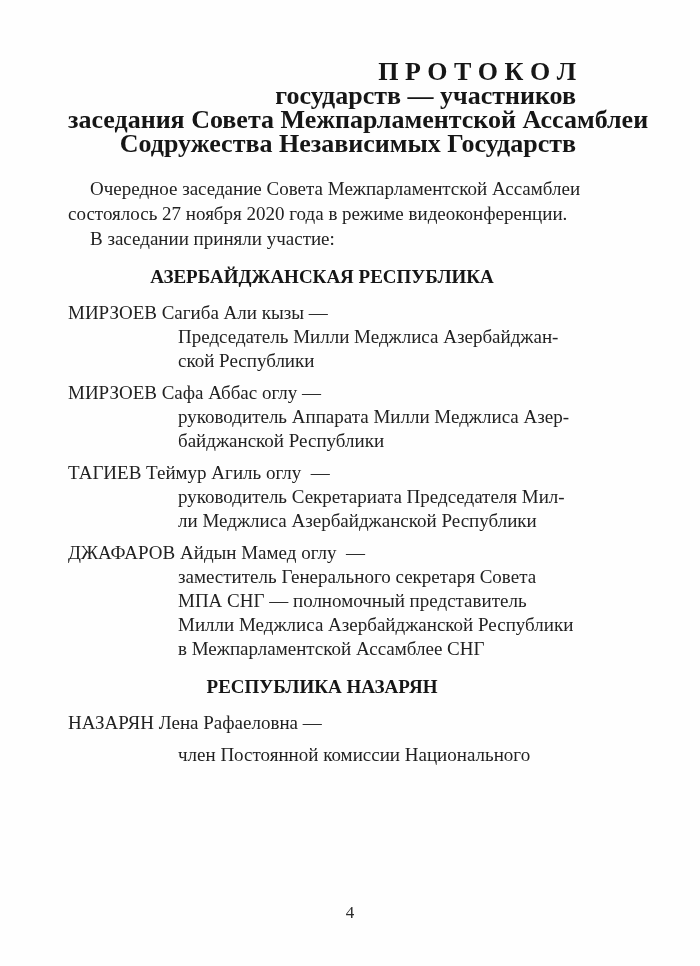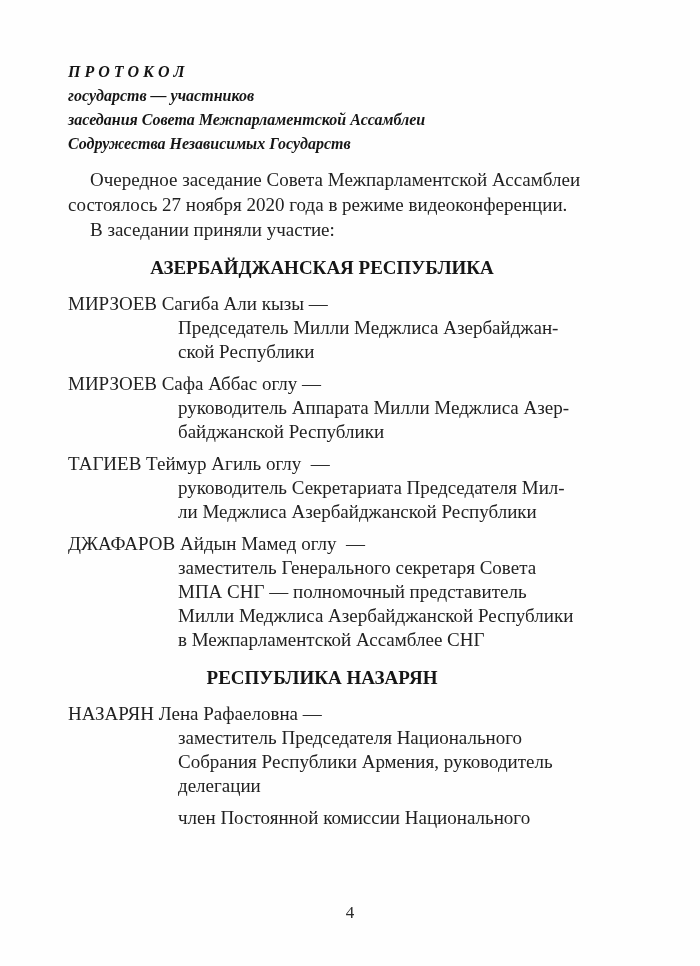--- a/index.html
+++ b/index.html
@@ -16,30 +16,29 @@
     background: #fefefe;
     overflow: hidden;
   }
   .content {
     position: absolute;
     left: 68px;
     top: 60px;
     width: 508px;
   }
   .doc-title {
-    text-align: left;
+    text-align: right;
     font-weight: 700;
-    font-size: 16px;
+    font-size: 26px;
     line-height: 24px;
     color: #161616;
-    font-style: italic;
   }
   .doc-title .t-line { white-space: pre; }
   .intro {
-    margin-top: 11px;
+    margin-top: 20px;
     font-size: 19px;
     line-height: 25px;
   }
   .intro .para {
     text-indent: 22px;
     white-space: pre;
   }
   .section-heading {
     text-align: center;
     font-weight: 700;
@@ -115,23 +114,20 @@
 в Межпарламентской Ассамблее СНГ</div>
         </div>
       </div>
     </div>
 
     <div class="section">
       <div class="section-heading">РЕСПУБЛИКА НАЗАРЯН</div>
       <div class="entries">
         <div class="entry">
           <div class="entry-name">НАЗАРЯН Лена Рафаеловна —</div>
-          <div class="entry-desc">заместитель Председателя Национального
-Собрания Республики Армения, руководитель
-делегации</div>
         </div>
         <div class="entry">
           <div class="entry-desc">член Постоянной комиссии Национального</div>
         </div>
       </div>
     </div>
 
   </div>
 
   <div class="page-number">4</div>

